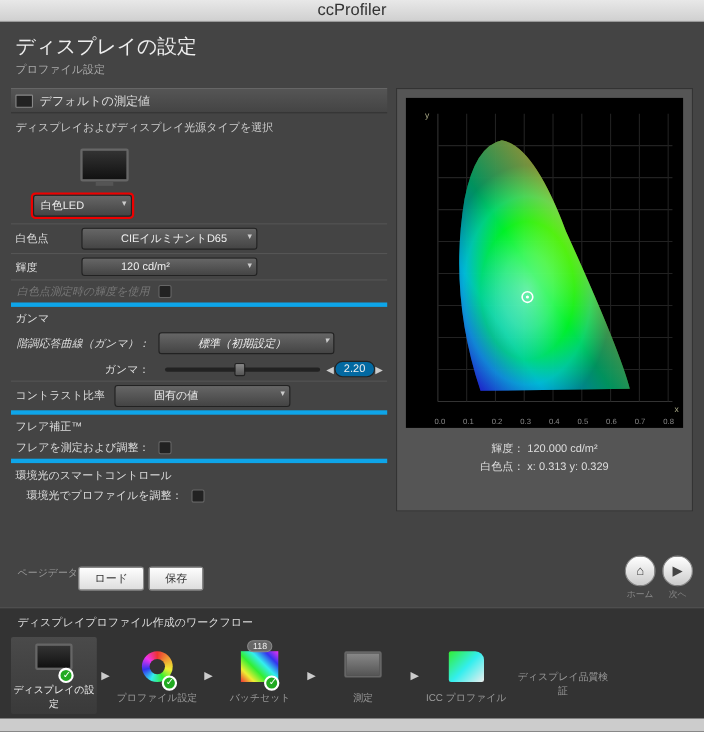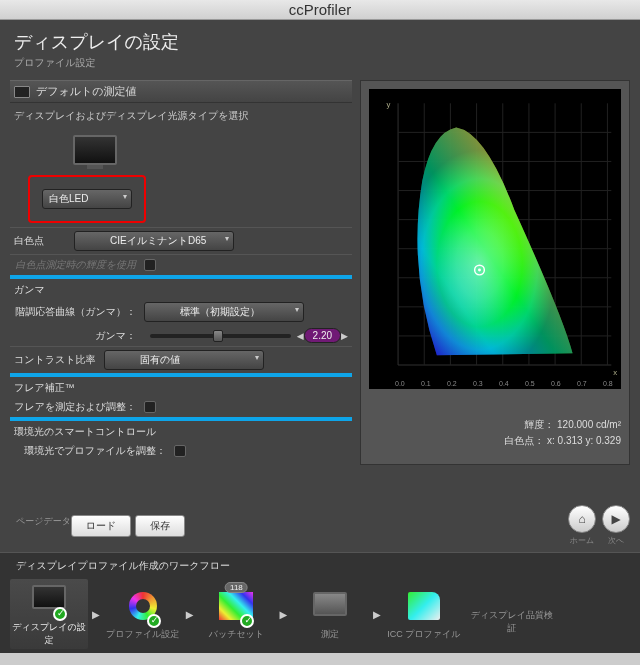--- a/index.html
+++ b/index.html
@@ -10,38 +10,38 @@
 .header h1 { font-size: 18px; font-weight: normal; color: #eee; }
 .header .sub { font-size: 10px; color: #aaa; margin-top: 2px; }
 .main { display: flex; flex: 1; padding: 4px 10px 0; gap: 8px; }
 .left { flex: 1; }
 .right { width: 270px; }
 .section-hdr { display: flex; align-items: center; gap: 6px; background: linear-gradient(#555,#444); padding: 3px 4px; border-top: 1px solid #666; border-bottom: 1px solid #333; font-size: 11px; }
 .section-hdr .mon-ico { width: 16px; height: 12px; background: #222; border: 1px solid #888; border-radius: 1px; }
 .body-row { padding: 6px 4px; font-size: 10px; color: #ccc; }
 .monitor-big { width: 44px; height: 30px; background: linear-gradient(#333,#111); border: 2px solid #666; border-radius: 2px; margin: 6px auto 2px; position: relative; }
 .monitor-big:after { content:""; position:absolute; bottom:-6px; left:50%; transform:translateX(-50%); width:16px; height:4px; background:#555; }
-.hl { border: 2px solid #e00; border-radius: 4px; padding: 12px; display: inline-block; margin: 8px 0 4px 18px; }
+.hl { border: 2px solid #e00; border-radius: 4px; padding: 0; display: inline-block; margin: 8px 0 4px 18px; }
 .dd { background: linear-gradient(#666,#444); border: 1px solid #222; border-radius: 3px; color: #eee; font-size: 10px; padding: 2px 18px 2px 6px; position: relative; display: inline-block; min-width: 90px; }
 .dd:after { content:"▾"; position:absolute; right:4px; top:2px; font-size:8px; color:#ccc; }
 .dd.wide { min-width: 160px; padding-left: 35px; }
 .row { display: flex; align-items: center; padding: 3px 4px; border-top: 1px solid #555; }
 .row .lbl { width: 130px; font-size: 10px; text-align: right; padding-right: 8px; color: #ddd; }
 .row .lbl.dim { color: #777; font-style: italic; }
 .group-lbl { font-size: 10px; padding: 4px 4px 2px; border-top: 4px solid #0ea5e9; color: #ddd; }
 .slider { flex: 1; height: 4px; background: #222; border-radius: 2px; position: relative; margin: 0 6px; }
 .slider .thumb { position:absolute; top:-4px; left:45%; width:10px; height:12px; background:linear-gradient(#888,#555); border-radius:2px; border:1px solid #222; }
-.valpill { background: #701a75; border: 1px solid #222; border-radius: 8px; padding: 1px 8px; font-size: 10px; color: #eee; }
+.valpill { background: #0369a1; border: 1px solid #222; border-radius: 8px; padding: 1px 8px; font-size: 10px; color: #eee; }
 .chk { width: 12px; height: 12px; background: #222; border: 1px solid #666; border-radius: 2px; display: inline-block; }
 .preview { background: #555; border: 1px solid #333; padding: 8px; position: relative; height: 385px; }
 .cie { background: #000; width: 100%; height: 300px; position: relative; }
 .toggle { position:absolute; top:12px; right:12px; font-size:9px; color:#ccc; text-align:left; }
 .toggle .o { display:inline-block; width:8px; height:8px; border:1px solid #ccc; border-radius:50%; margin-right:2px; }
 .toggle .o.sel:after { content:""; display:block; width:4px; height:4px; background:#ccc; border-radius:50%; margin:2px; }
-.info { text-align: right; font-size: 10px; color: #ddd; margin-top: 28px; line-height: 1.6; }
+.info { text-align: center; font-size: 10px; color: #ddd; margin-top: 12px; line-height: 1.6; }
 .btnbar { padding: 6px 10px; display: flex; align-items: center; gap: 6px; }
 .btnbar .tiny { font-size: 9px; color: #999; margin-left: 6px; }
 .btn { background: linear-gradient(#fefefe,#ddd); border: 1px solid #888; border-radius: 3px; font-size: 10px; padding: 3px 14px; color: #333; }
 .circ { width: 28px; height: 28px; border-radius: 50%; background: linear-gradient(#fff,#ccc); border:1px solid #888; display:flex; align-items:center; justify-content:center; font-size:12px; color:#444; }
 .circ-wrap { display:flex; flex-direction:column; align-items:center; font-size:8px; color:#888; gap:2px; }
 .workflow { background: #333; border-top: 1px solid #555; padding: 4px 10px 0; }
 .wf-hdr { display:flex; align-items:center; gap:6px; font-size:10px; padding:2px 0 6px; }
 .wf-steps { display:flex; align-items:center; gap:4px; padding-bottom:4px; }
 .step { display:flex; flex-direction:column; align-items:center; width:78px; }
 .step .ico { width:48px; height:38px; position:relative; }
@@ -82,26 +82,30 @@
 
       <div class="hl">
         <div class="dd">白色LED</div>
       </div>
 
       <div class="row">
         <div class="lbl" style="width:60px;text-align:left;">白色点</div>
         <div class="dd wide">CIEイルミナントD65</div>
       </div>
       <div class="row">
+        <div class="lbl" style="width:60px;text-align:left;">輝度</div>
+        <div class="dd wide">120 cd/m²</div>
+      </div>
+      <div class="row">
         <div class="lbl dim">白色点測定時の輝度を使用</div>
         <span class="chk"></span>
       </div>
 
       <div class="group-lbl">ガンマ</div>
-      <div class="row" style="border-top:none;">
+      <div class="row" style="border-top:none;font-style:italic;">
         <div class="lbl">階調応答曲線（ガンマ）：</div>
         <div class="dd wide">標準（初期設定）</div>
       </div>
       <div class="row" style="border-top:none;">
         <div class="lbl">ガンマ：</div>
         <div class="slider">
             <div class="thumb"></div>
           </div>
         <span style="color:#ccc;font-size:9px;">◀</span>
         <span class="valpill">2.20</span>

